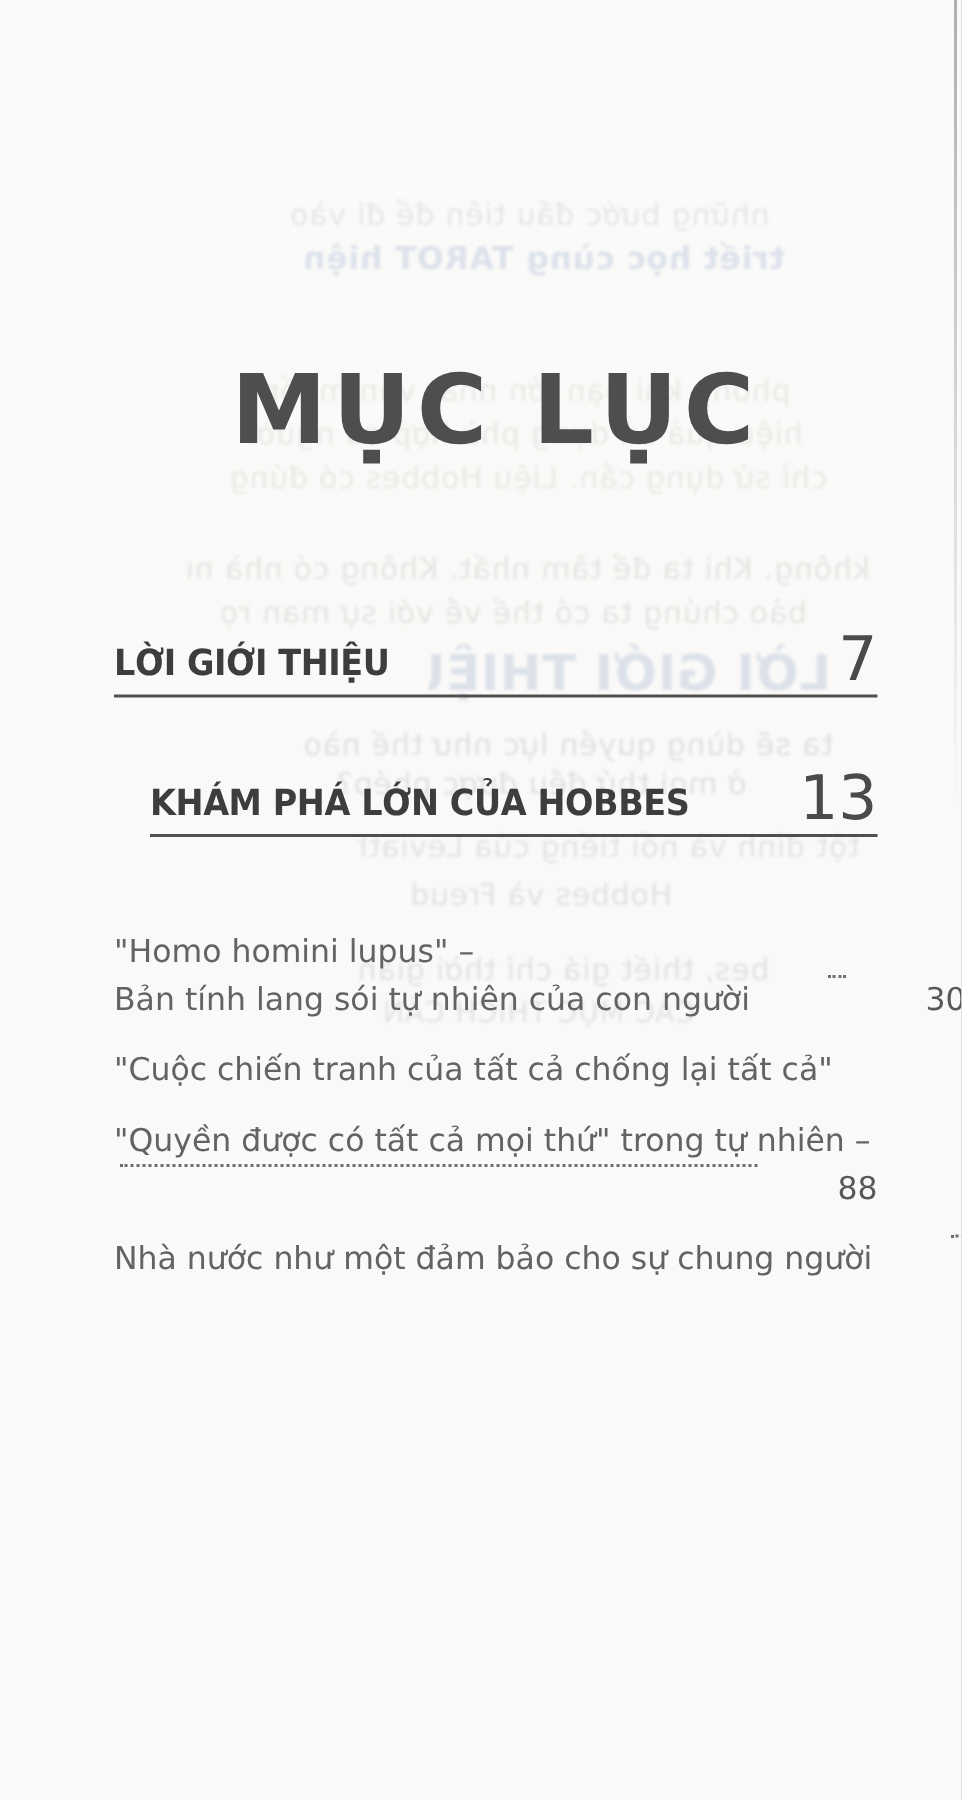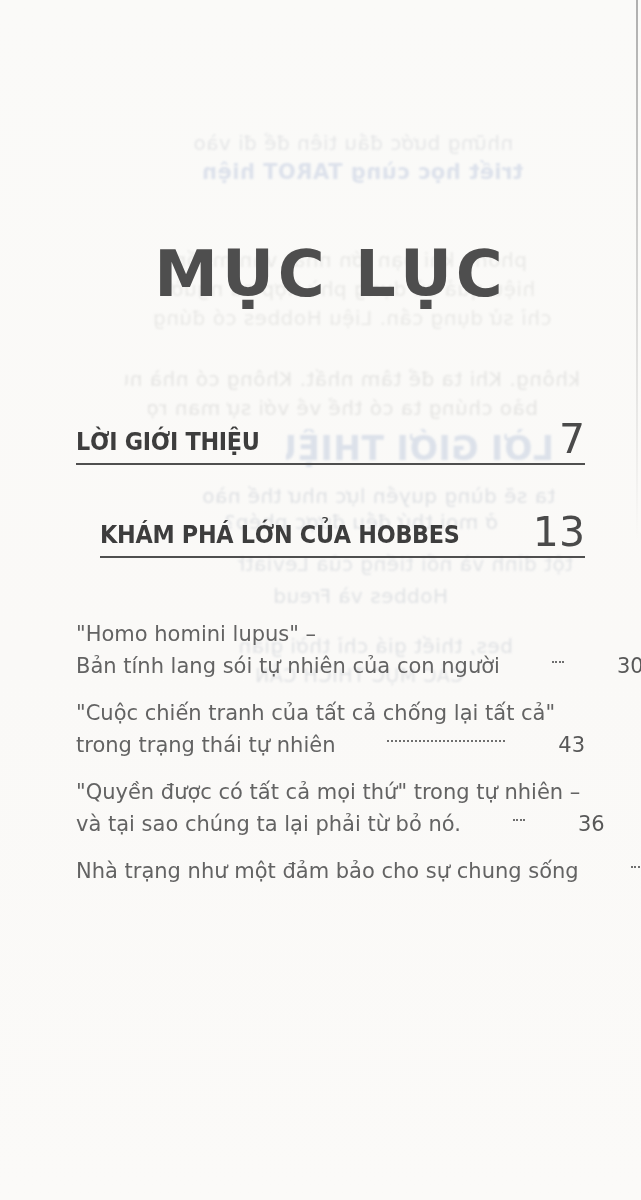--- a/index.html
+++ b/index.html
@@ -60,21 +60,21 @@
     white-space:nowrap;
   }
   .s-num {
     font-size:41px; font-weight:400; line-height:34px;
     color:#4a4a4a;
   }
 
   .items { margin-top:52px; }
   .toc-item { margin-bottom:15px; color:#636363; font-size:21px; line-height:32px; }
   .toc-line1:empty { display:none; }
-  .toc-line2 { display:flex; align-items:center;gap:48px; }
+  .toc-line2 { display:flex; align-items:flex-start;gap:48px; }
   .l2-text { white-space:nowrap; }
   .leader {
     flex:1 1 auto;
     border-bottom:2px dotted #6e6e6e;
     margin:0 5px 8px 4px;
     min-width:12px;
   }
   .i-num { color:#585858; }
 </style>
 </head>
@@ -119,41 +119,35 @@
         <div class="toc-line1">"Homo homini lupus" –</div>
         <div class="toc-line2">
           <span class="l2-text">Bản tính lang sói tự nhiên của con người</span>
           <span class="leader"></span>
           <span class="i-num">30</span>
         </div>
       </div>
 
       <div class="toc-item">
         <div class="toc-line1">"Cuộc chiến tranh của tất cả chống lại tất cả"</div>
-        <div class="toc-line2">
-          <span class="l2-text">trong trạng thái tự nhiên</span>
-          <span class="leader"></span>
-          <span class="i-num">43</span>
-        </div>
       </div>
 
       <div class="toc-item">
         <div class="toc-line1">"Quyền được có tất cả mọi thứ" trong tự nhiên –</div>
         <div class="toc-line2">
-          <span class="l2-text">và tại sao chúng ta lại phải từ bỏ nó.</span>
           <span class="leader"></span>
-          <span class="i-num">36</span>
+          <span class="i-num">88</span>
         </div>
       </div>
 
 
       <div class="toc-item">
 
         <div class="toc-line2">
-          <span class="l2-text">Nhà trạng như một đảm bảo cho sự chung sống</span>
+          <span class="l2-text">Nhà nước như một đảm bảo cho sự chung người</span>
           <span class="leader"></span>
           <span class="i-num">54</span>
         </div>
       </div>
 
     </div>
   </div>
 </div>
 
 </body></html>

